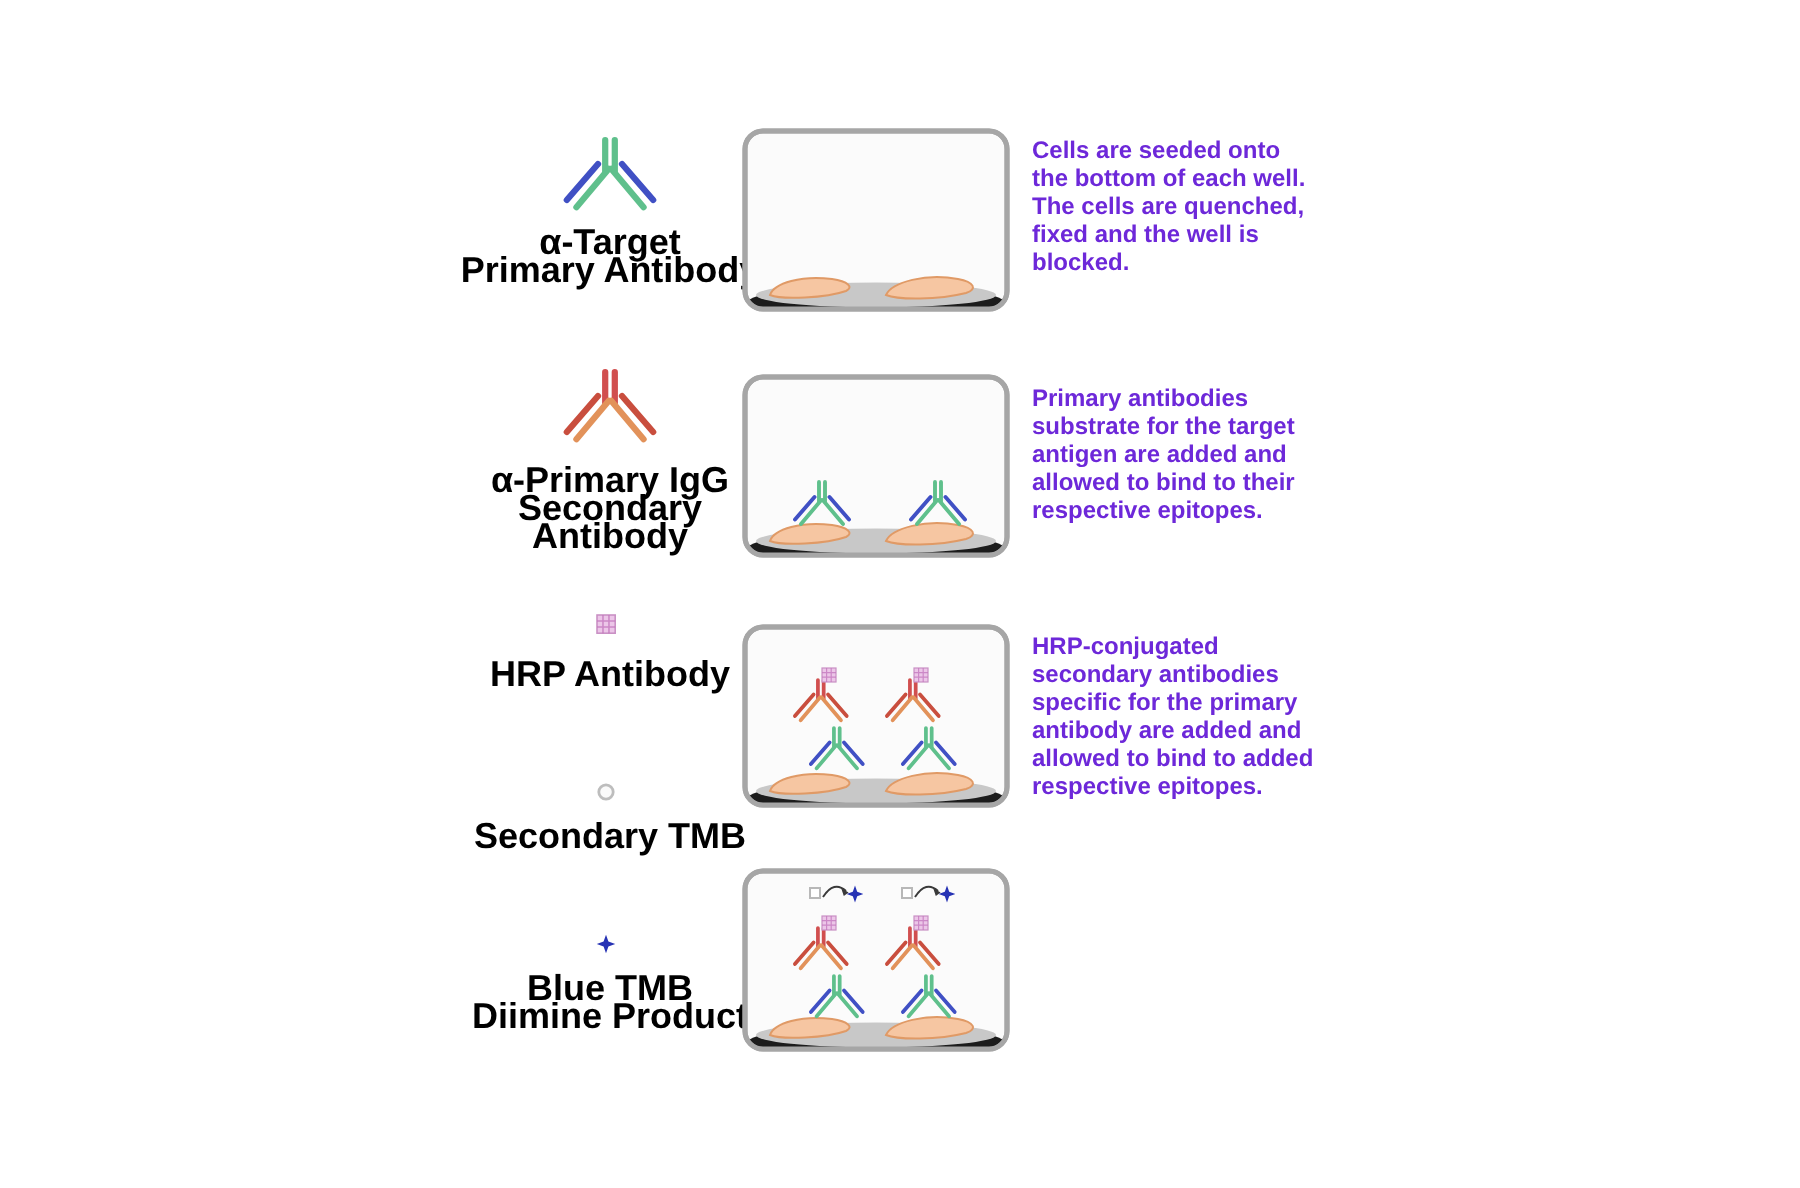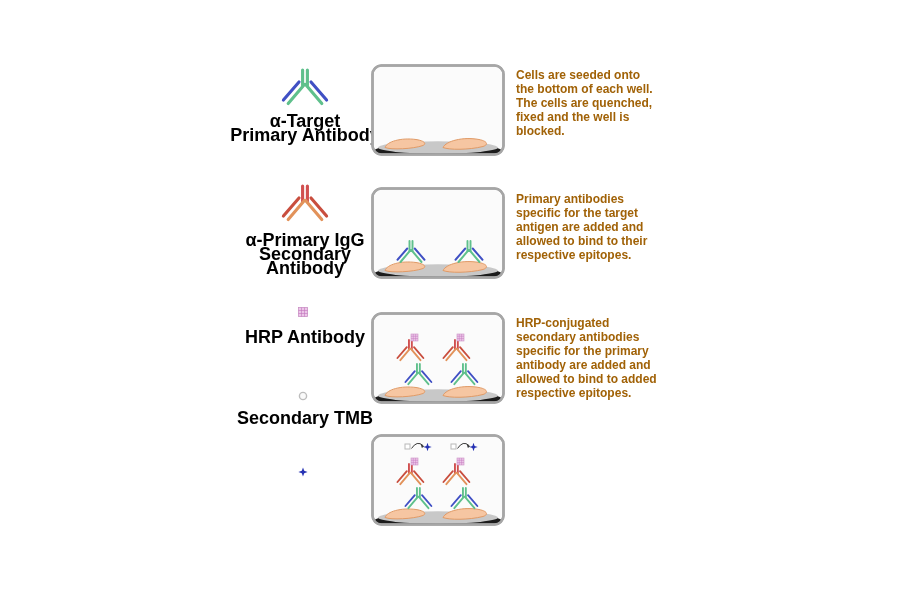--- a/index.html
+++ b/index.html
@@ -1,20 +1,20 @@
 <!DOCTYPE html>
 <html style="--primary-heavy-chain: #5fc08c; --primary-light-chain: #4050c4; --secondary-stem: #d14f4f; --secondary-heavy-chain: #e2925a; --secondary-light-chain: #c94e3e; --hrp-square: #ecc6e8; --tmb-unreacted: #bdbdbd; --tmb-diimine: #2733b4; --cells: #f6c6a2; --cell-outline: #e09a66; --well-border: #a6a6a6; --well-bottom-dark: #1c1c1c; --well-bottom-gray: #c8c8c8; --text: #000000;"><head>
 <meta charset="utf-8">
 <style>
   html,body{margin:0;padding:0;background:#fff;}
   #canvas{position:relative;width:900px;height:594px;background:#fff;overflow:hidden;
           font-family:"Liberation Sans",sans-serif;}
   .llabel{position:absolute;left:230px;width:150px;text-align:center;color:#000;
           font-weight:bold;font-size:18px;line-height:14px;white-space:pre-line;}
-  .desc{position:absolute;left:516px;width:170px;color:#a16207;
+  .desc{position:absolute;left:516px;width:170px;color:#6d28d9;
         font-weight:bold;font-size:12px;line-height:14px;white-space:pre-line;}
   .licon,.well{position:absolute;}
   
   .well-body{fill:#fbfbfb;stroke:var(--well-border);stroke-width:2.5;}
   .well-stroke{fill:none;stroke:var(--well-border);stroke-width:2.5;}
   .wbd{fill:var(--well-bottom-dark);}
   .wbg{fill:var(--well-bottom-gray);}
   .cells{fill:var(--cells);stroke:var(--cell-outline);stroke-width:1;}
   .ab{fill:none;stroke-linecap:round;stroke-width:2.6;}
   .ab-stem{stroke:var(--stem);}
@@ -110,21 +110,21 @@
       <ellipse class="wbd" cx="67" cy="87" rx="64" ry="8"></ellipse>
       <ellipse class="wbg" cx="67" cy="83.5" rx="60" ry="6.2"></ellipse>
       <use href="#cells-shape"></use>
       <use href="#antibody-shape" class="ab-primary" transform="translate(25,54) scale(0.75)"></use>
       <use href="#antibody-shape" class="ab-primary" transform="translate(83,54) scale(0.75)"></use>
     </g>
     <rect class="well-stroke" x="1.5" y="1.5" width="131" height="89" rx="9"></rect>
   </svg>
 
   <div class="desc" style="top:192px">Primary antibodies
-specific for the target
+substrate for the target
 antigen are added and
 allowed to bind to their
 respective epitopes.</div>
 
   <svg class="licon" style="left:295px;top:304px" width="16" height="16">
     <use href="#hrp-shape" transform="translate(3.5,3.5) scale(1.3)"></use>
   </svg>
   <div class="llabel" style="top:330px">HRP Antibody</div>
 
   <svg class="licon" style="left:295px;top:388px" width="16" height="16">
@@ -147,20 +147,22 @@
   <div class="desc" style="top:316px">HRP-conjugated
 secondary antibodies
 specific for the primary
 antibody are added and
 allowed to bind to added
 respective epitopes.</div>
 
   <svg class="licon" style="left:295px;top:464px" width="16" height="16">
     <use href="#star-shape" transform="translate(8,8) scale(1.1)"></use>
   </svg>
+  <div class="llabel" style="top:487px">Blue TMB
+Diimine Product</div>
 
   <svg class="well" style="left:371px;top:434px" width="134" height="92">
     <rect class="well-body" x="1.5" y="1.5" width="131" height="89" rx="9"></rect>
     <g clip-path="url(#well-clip)">
       <ellipse class="wbd" cx="67" cy="87" rx="64" ry="8"></ellipse>
       <ellipse class="wbg" cx="67" cy="83.5" rx="60" ry="6.2"></ellipse>
       <use href="#cells-shape"></use>
       <use href="#complex-shape" transform="translate(25,30)"></use>
       <use href="#complex-shape" transform="translate(71,30)"></use>
       <use href="#tmb-reaction-shape" transform="translate(25,30)"></use>

